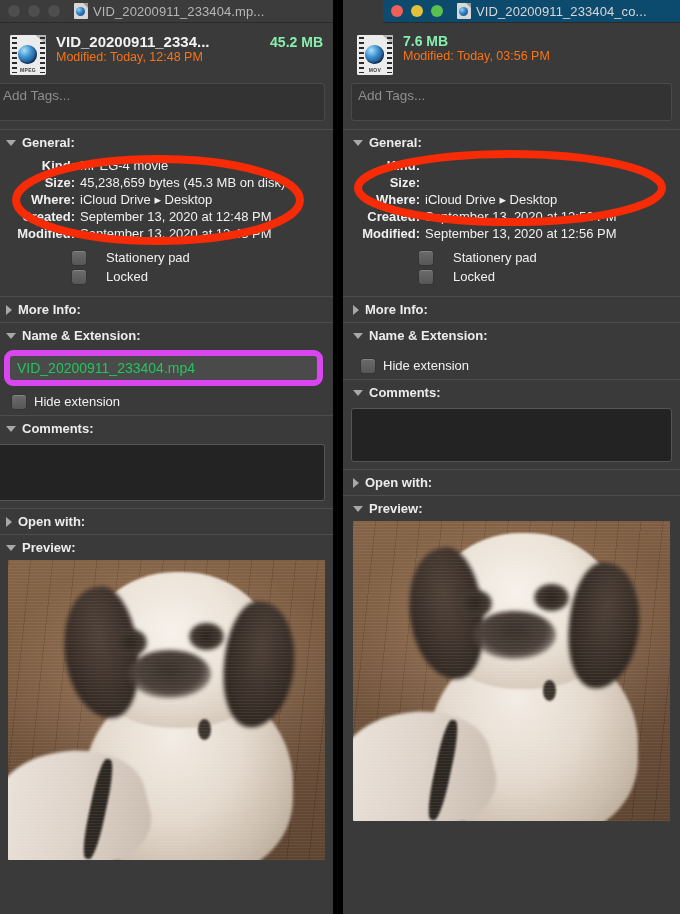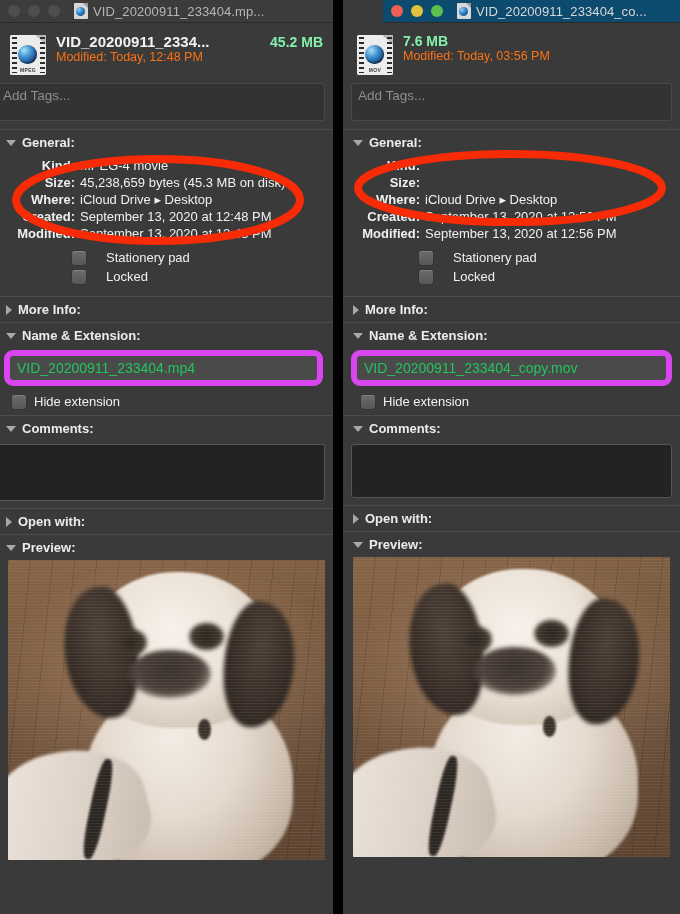--- a/index.html
+++ b/index.html
@@ -451,21 +451,20 @@
       <span class="tri closed"></span>
       <span class="section-title">More Info:</span>
     </div>
 
     <div class="sep"></div>
     <div class="section-head">
       <span class="tri open"></span>
       <span class="section-title">Name &amp; Extension:</span>
     </div>
     <div class="ne-body">
-      <div class="namefield">VID_20200911_233404_copy.mov</div>
       <div class="hide-row">
         <span class="cbox"></span>
         <span class="clabel">Hide extension</span>
       </div>
     </div>
 
     <div class="sep"></div>
     <div class="section-head">
       <span class="tri open"></span>
       <span class="section-title">Comments:</span>

